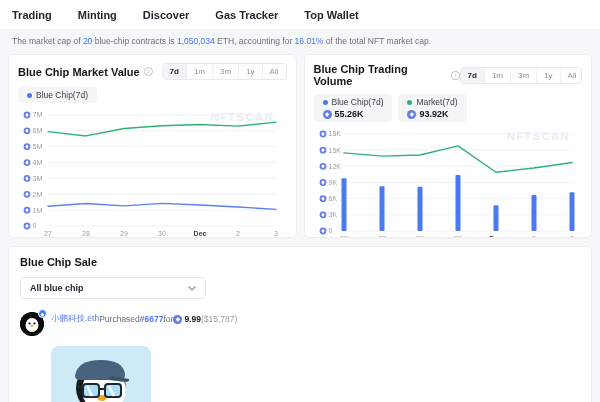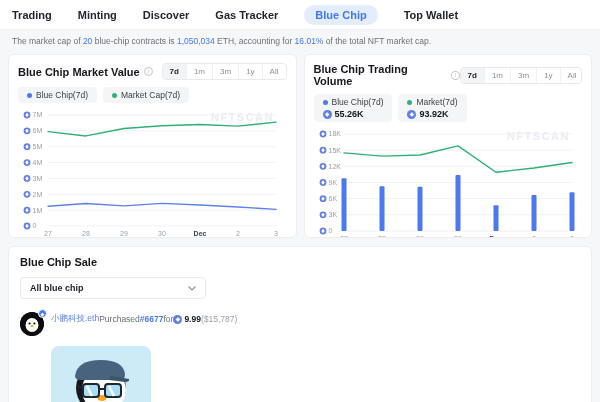--- a/index.html
+++ b/index.html
@@ -72,21 +72,20 @@
   .nft-thumb { margin:10px 0 0 31px; width:100px; height:100px; border-radius:8px; overflow:hidden; }
 </style>
 </head>
 <body>
 
 <div class="nav">
   <span class="nav-item">Trading</span>
   <span class="nav-item">Minting</span>
   <span class="nav-item">Discover</span>
   <span class="nav-item">Gas Tracker</span>
-  <span class="nav-item active">Blue Chip</span>
   <span class="nav-item">Top Wallet</span>
 </div>
 
 <div class="banner"><span>The market cap of </span><span class="hl">20</span><span> blue-chip contracts is </span><span class="hl">1,050,034</span><span> ETH, accounting for </span><span class="hl">16.01%</span><span> of the total NFT market cap.</span></div>
 
 <div class="cards">
 
   <div class="card">
     <div class="card-head">
       <div class="card-title-wrap">
@@ -99,26 +98,20 @@
         <span class="range">3m</span>
         <span class="range">1y</span>
         <span class="range">All</span>
       </div>
     </div>
     <div class="legend-row">
       <div class="chip">
         <span class="chip-line">
             <span class="dot" style="background:#4b79f0"></span>
             <span>Blue Chip(7d)</span>
-          </span>
-      </div>
-      <div class="chip">
-        <span class="chip-line">
-            <span class="dot" style="background:#2fb176"></span>
-            <span>Market Cap(7d)</span>
           </span>
       </div>
     </div>
     <div class="chart-box" id="chart-left"><svg width="266" height="134">
           <text x="256" y="16" text-anchor="end" fill="#e9ebf3" font-size="11" font-weight="bold" letter-spacing="1.5">NFTSCAN</text>
           <line x1="30" y1="121" x2="258" y2="121" stroke="#f0f1f4" stroke-width="1"></line>
           <circle cx="9" cy="121" r="3.4" fill="#627eea"></circle>
           <polygon points="9,118.8 10.8,121 9,123.2 7.2,121" fill="#fff"></polygon>
           <text x="14.5" y="123.4" fill="#9aa0a8" font-size="7">0</text>
           <line x1="30" y1="105.14285714285715" x2="258" y2="105.14285714285715" stroke="#f0f1f4" stroke-width="1"></line>

